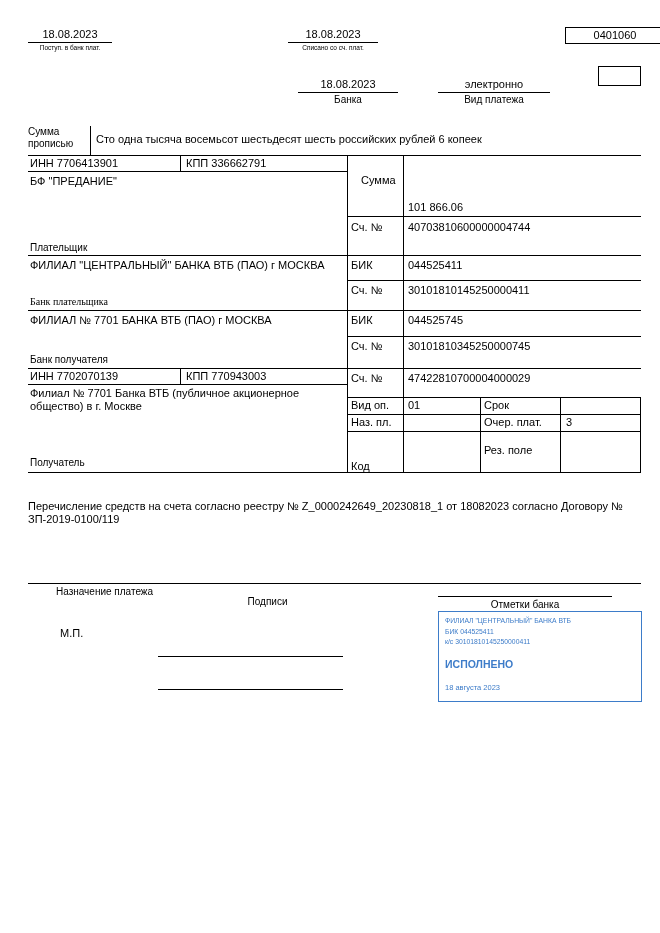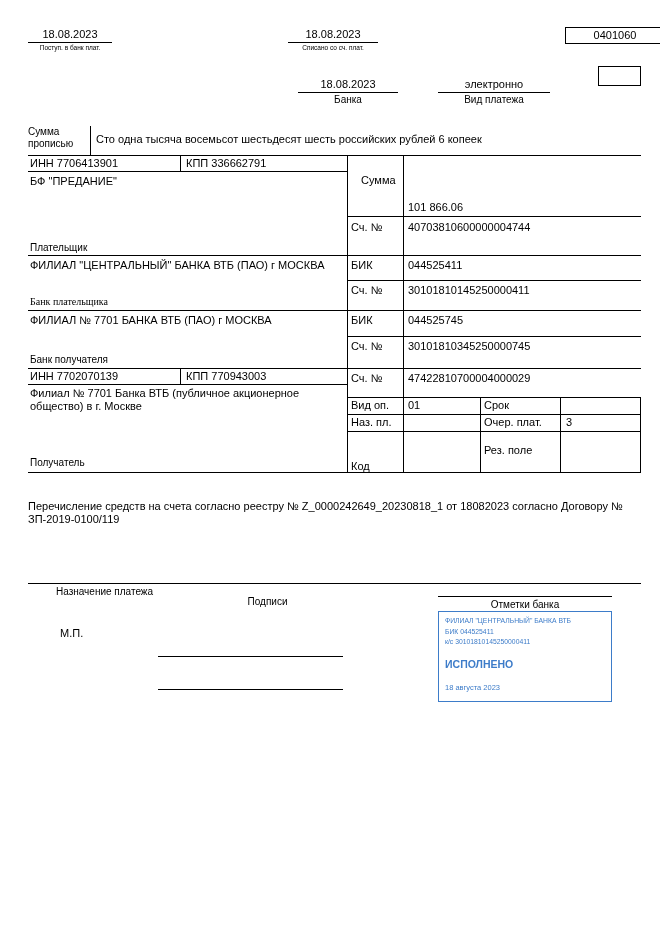--- a/index.html
+++ b/index.html
@@ -123,21 +123,21 @@
   <div class="hl" style="left:28px;top:583px;width:613px;"></div>
   <div class="t t10" style="left:28px;top:586px;margin-left:28px;">Назначение платежа</div>
 
   <div class="t t10 ctr" style="left:200px;top:596px;width:135px;">Подписи</div>
   <div class="hl" style="left:438px;top:596px;width:174px;"></div>
   <div class="t t10 ctr" style="left:438px;top:599px;width:174px;">Отметки банка</div>
   <div class="t t11" style="left:60px;top:627px;">М.П.</div>
   <div class="hl" style="left:158px;top:656px;width:185px;"></div>
   <div class="hl" style="left:158px;top:689px;width:185px;"></div>
 
-  <div class="stamp" style="left:438px;top:611px;width:174px;height:91px;">
+  <div class="stamp" style="left:438px;top:611px;width:204px;height:91px;">
     <div class="s-sm">ФИЛИАЛ "ЦЕНТРАЛЬНЫЙ" БАНКА ВТБ</div>
     <div class="s-sm" style="margin-top:2px;">БИК 044525411</div>
     <div class="s-sm" style="margin-top:2px;">к/с 30101810145250000411</div>
     <div class="s-big">ИСПОЛНЕНО</div>
     <div class="s-date">18 августа 2023</div>
   </div>
 
 </div>
 
 </body></html>

